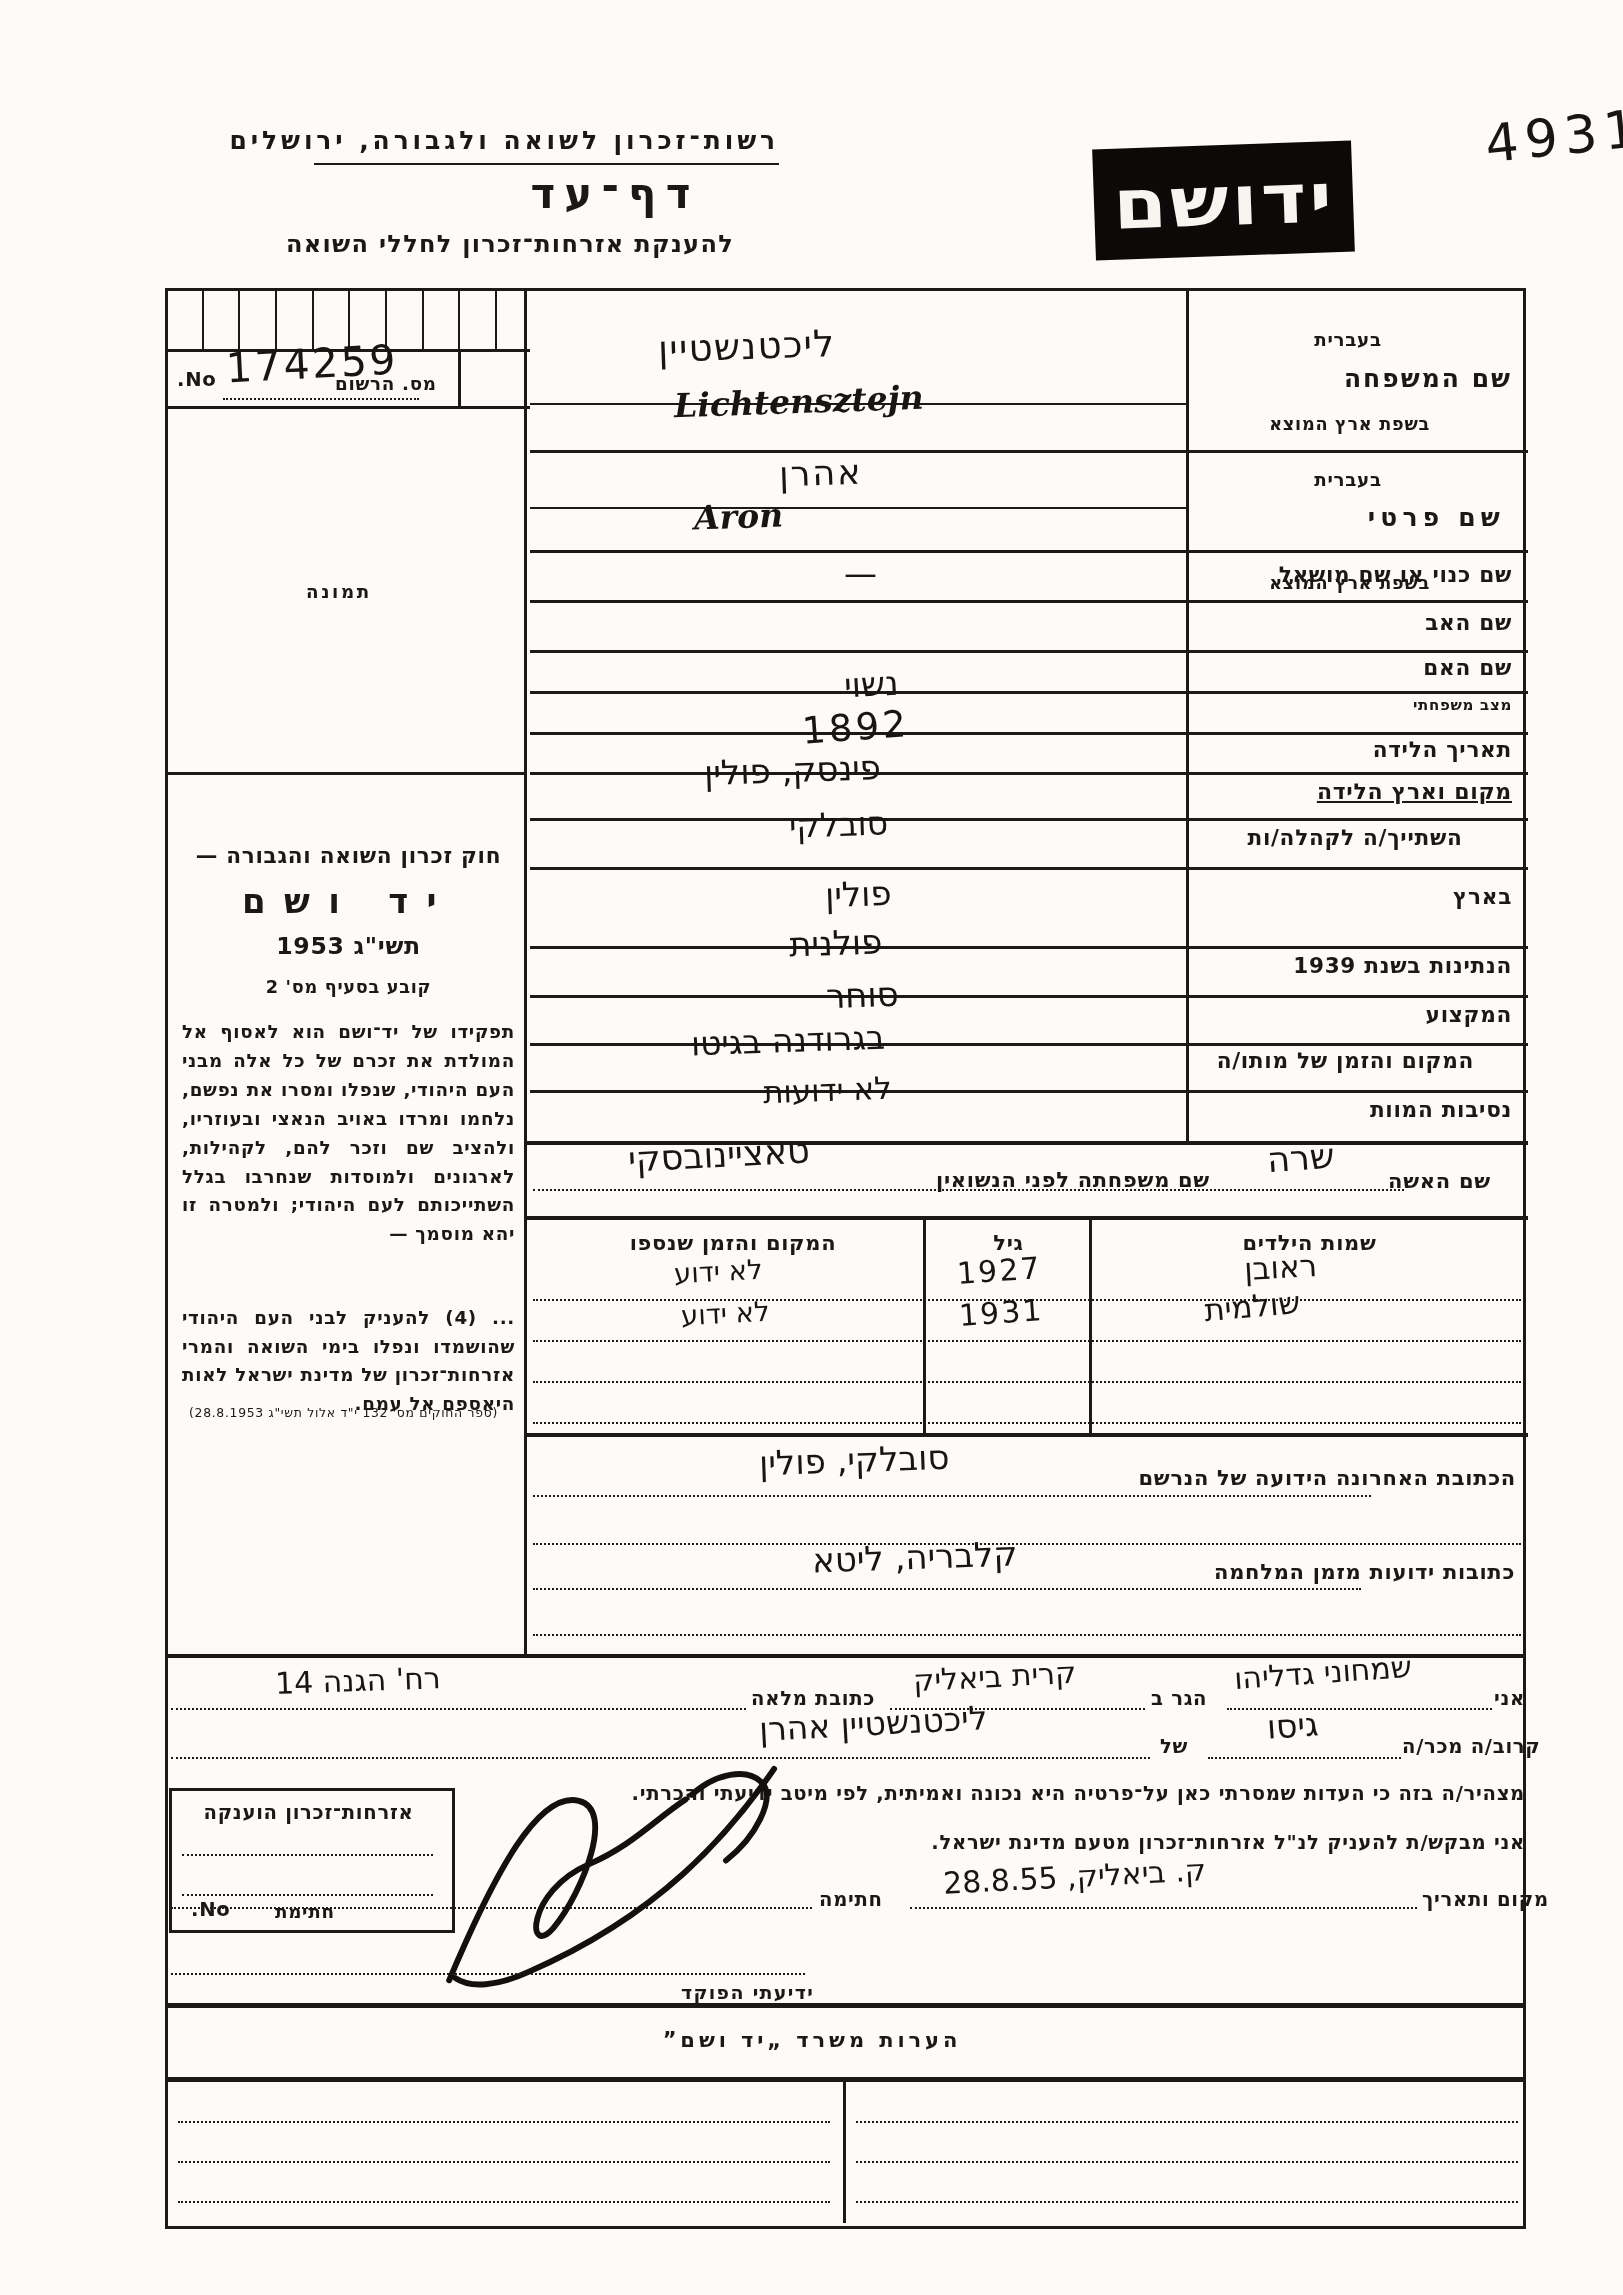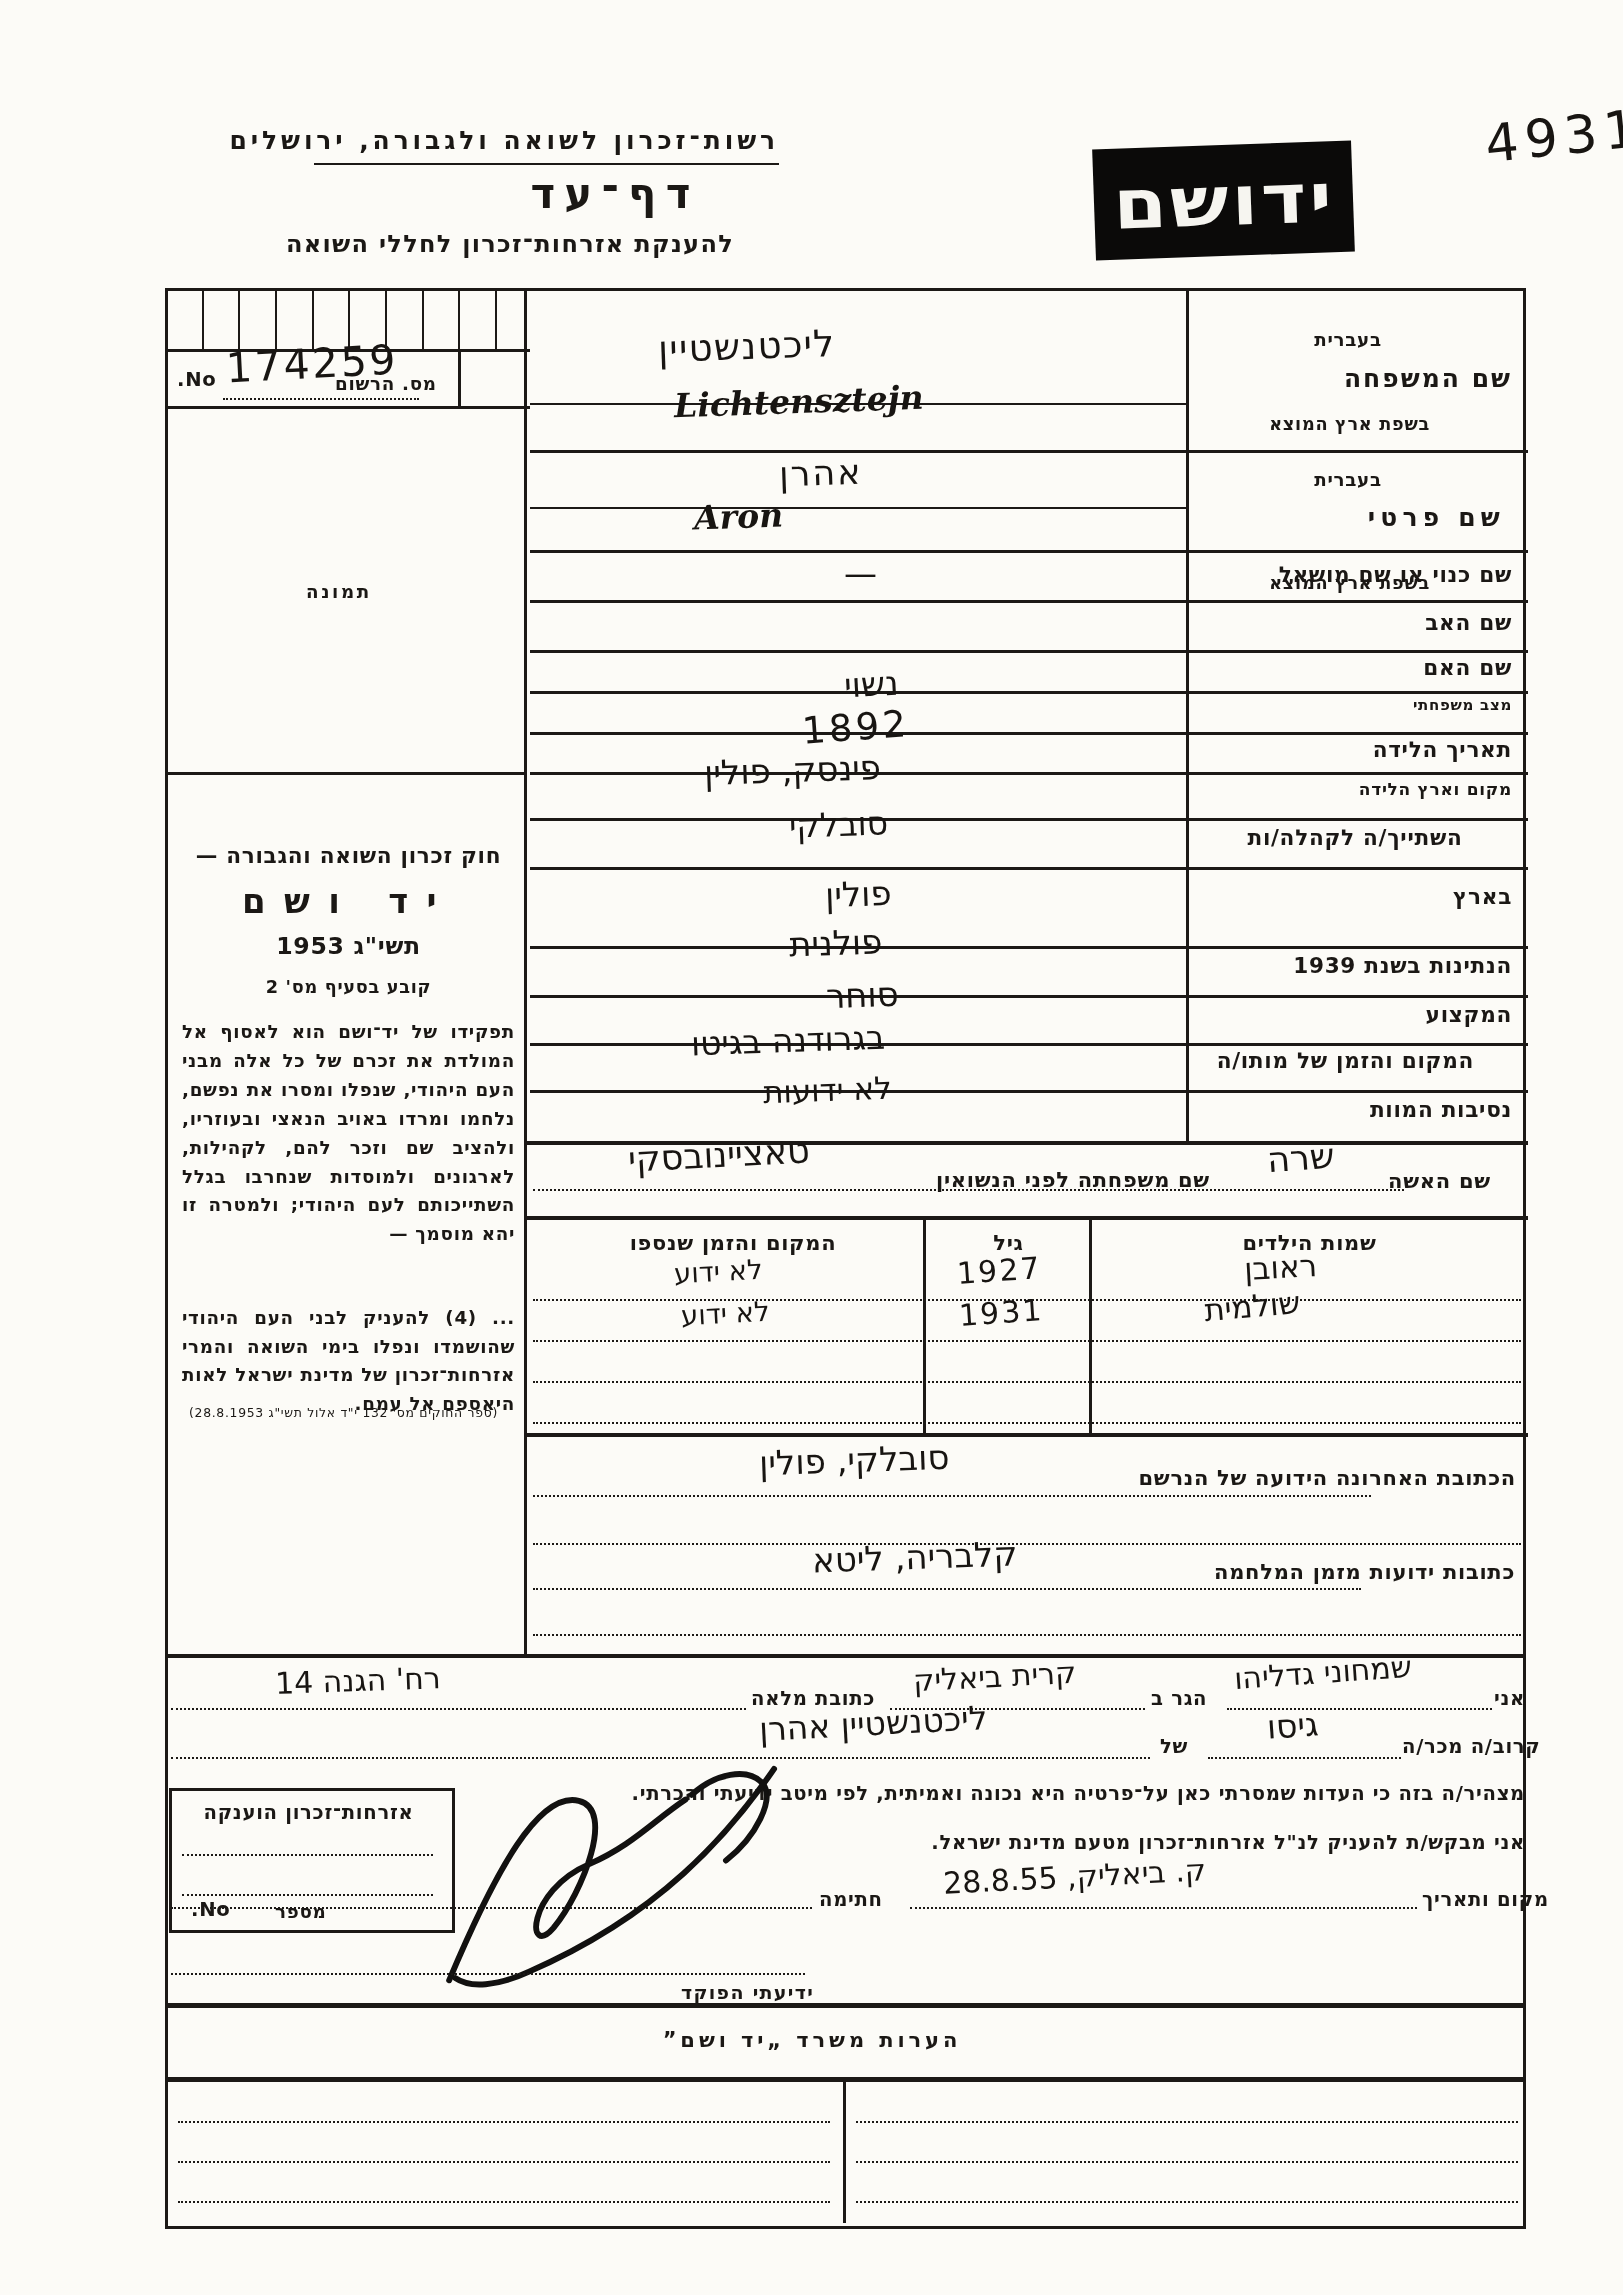--- a/index.html
+++ b/index.html
@@ -88,21 +88,21 @@
 
   <div class="lbl ctr" style="left:1263px;top:469px;width:170px;font-size:18.3px;">בעברית</div>
   <div class="lbl rt" style="left:1309px;top:503px;width:196px;font-size:25px;letter-spacing:5.2px;">שם פרטי</div>
   <div class="lbl" style="left:1214px;top:573px;width:216px;font-size:17.7px;">בשפת ארץ המוצא</div>
 
   <div class="lbl rt" style="left:1198px;top:562px;width:314px;font-size:21.6px;">שם כנוי או שם מושאל</div>
   <div class="lbl rt" style="left:1198px;top:610px;width:314px;font-size:21.6px;">שם האב</div>
   <div class="lbl rt" style="left:1198px;top:655px;width:314px;font-size:21.6px;">שם האם</div>
   <div class="lbl rt" style="left:1198px;top:696px;width:314px;font-size:15px;">מצב משפחתי</div>
   <div class="lbl rt" style="left:1198px;top:737px;width:314px;font-size:21.6px;">תאריך הלידה</div>
-  <div class="lbl rt" style="left:1198px;top:779px;width:314px;font-size:17px;">מקום וארץ הלידה</div>
+  <div class="lbl rt" style="left:1198px;top:779px;width:314px;font-size:22px;text-decoration:underline;">מקום וארץ הלידה</div>
   <div class="lbl rt" style="left:1198px;top:825px;width:314px;font-size:21.6px;text-align:center;">השתייך/ה לקהלה/ות</div>
   <div class="lbl rt" style="left:1198px;top:884px;width:314px;font-size:21.6px;">בארץ</div>
   <div class="lbl rt" style="left:1198px;top:953px;width:314px;font-size:21.6px;">הנתינות בשנת 1939</div>
   <div class="lbl rt" style="left:1198px;top:1002px;width:314px;font-size:21.6px;">המקצוע</div>
   <div class="lbl rt" style="left:1160px;top:1048px;width:314px;font-size:21.6px;">המקום והזמן של מותו/ה</div>
   <div class="lbl rt" style="left:1198px;top:1097px;width:314px;font-size:21.6px;">נסיבות המוות</div>
 
   <div class="hw" style="left:658px;top:325px;font-size:37px;transform:rotate(-2deg);letter-spacing:1.3px;">ליכטנשטיין</div>
   <div class="hw hwl" style="left:674px;top:382px;font-size:33px;transform:rotate(-2deg);">Lichtensztejn</div>
   <div class="hw" style="left:779px;top:453px;font-size:35px;transform:rotate(-2deg);letter-spacing:2px;">אהרן</div>
@@ -189,21 +189,21 @@
   </svg>
 
   <div class="dot" style="left:171px;top:1973px;width:634px;"></div>
   <div class="lbl" style="left:681px;top:1981px;font-size:19px;letter-spacing:1.3px;">ידיעתי הפוקד</div>
 
   <div class="box" style="left:169px;top:1788px;width:280px;height:139px;"></div>
   <div class="lbl ctr" style="left:175px;top:1801px;width:267px;font-size:19.6px;">אזרחות־זכרון הוענקה</div>
   <div class="dot" style="left:182px;top:1854px;width:251px;"></div>
   <div class="dot" style="left:182px;top:1894px;width:251px;"></div>
   <div class="lbl" style="left:191px;top:1898px;font-size:19.6px;">No.</div>
-  <div class="lbl" style="left:275px;top:1901px;font-size:18.3px;">מספר</div>
+  <div class="lbl" style="left:275px;top:1901px;font-size:18.3px;">חתימת</div>
 
   <div class="ln" style="left:165px;top:2003px;width:1359px;height:4.6px;"></div>
   <div class="lbl ctr" style="left:655px;top:2028px;width:314px;font-size:21px;letter-spacing:3.9px;">הערות משרד „יד ושם”</div>
   <div class="ln" style="left:165px;top:2077px;width:1359px;height:4.6px;"></div>
   <div class="ln" style="left:843px;top:2077px;width:3.3px;height:146px;"></div>
   <div class="dot" style="left:178px;top:2121px;width:652px;"></div>
   <div class="dot" style="left:856px;top:2121px;width:662px;"></div>
   <div class="dot" style="left:178px;top:2161px;width:652px;"></div>
   <div class="dot" style="left:856px;top:2161px;width:662px;"></div>
   <div class="dot" style="left:178px;top:2201px;width:652px;"></div>

